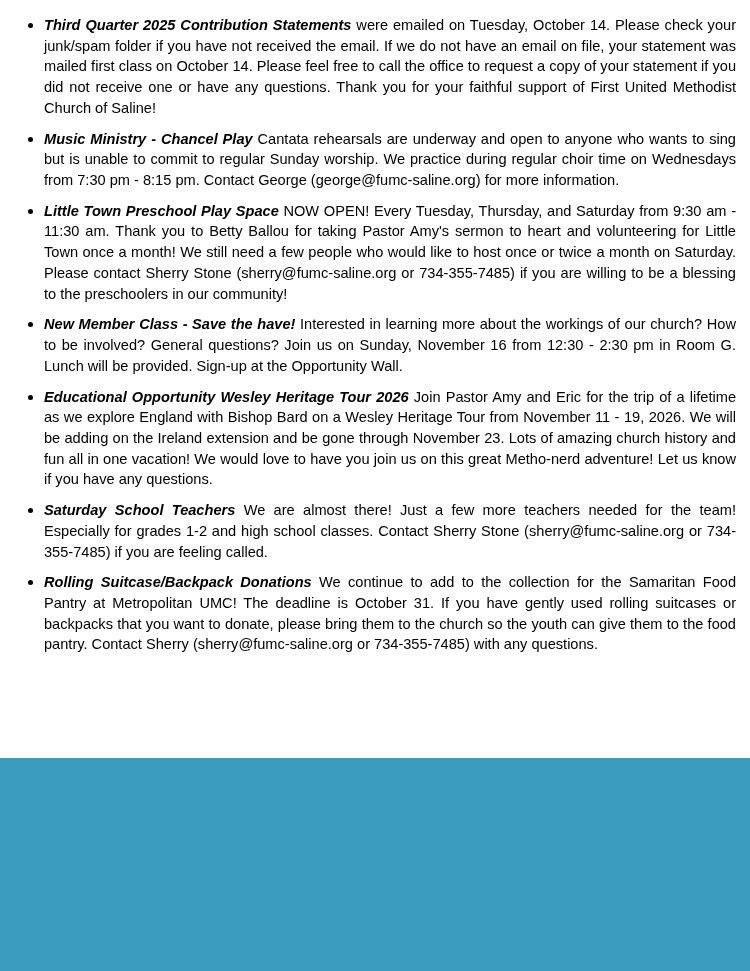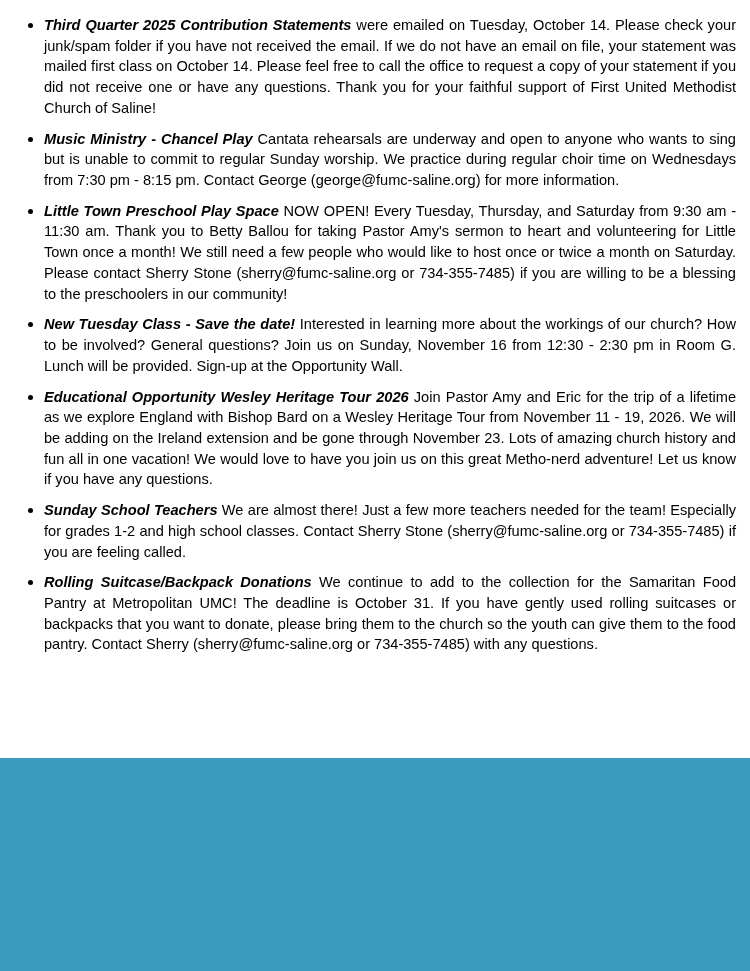--- a/index.html
+++ b/index.html
@@ -66,29 +66,29 @@
 
     <li>
       <span class="lead">Music Ministry - Chancel Play</span><span class="body-text"> Cantata rehearsals are underway and open to anyone who wants to sing but is unable to commit to regular Sunday worship. We practice during regular choir time on Wednesdays from 7:30 pm - 8:15 pm. Contact George (george@fumc-saline.org) for more information.</span>
     </li>
 
     <li>
       <span class="lead">Little Town Preschool Play Space</span><span class="body-text"> NOW OPEN! Every Tuesday, Thursday, and Saturday from 9:30 am - 11:30 am. Thank you to Betty Ballou for taking Pastor Amy's sermon to heart and volunteering for Little Town once a month! We still need a few people who would like to host once or twice a month on Saturday. Please contact Sherry Stone (sherry@fumc-saline.org or 734-355-7485) if you are willing to be a blessing to the preschoolers in our community!</span>
     </li>
 
     <li>
-      <span class="lead">New Tuesday Class - Save the date!</span><span class="body-text">  Interested in learning more about the workings of our church? How to be involved? General questions? Join us on Sunday, November 16 from 12:30 - 2:30 pm in Room G. Lunch will be provided. Sign-up at the Opportunity Wall.</span>
+      <span class="lead">New Member Class - Save the have!</span><span class="body-text">  Interested in learning more about the workings of our church? How to be involved? General questions? Join us on Sunday, November 16 from 12:30 - 2:30 pm in Room G. Lunch will be provided. Sign-up at the Opportunity Wall.</span>
     </li>
 
     <li>
       <span class="lead">Educational Opportunity Wesley Heritage Tour 2026</span><span class="body-text"> Join Pastor Amy and Eric for the trip of a lifetime as we explore England with Bishop Bard on a Wesley Heritage Tour from November 11 - 19, 2026. We will be adding on the Ireland extension and be gone through November 23. Lots of amazing church history and fun all in one vacation!  We would love to have you join us on this great Metho-nerd adventure! Let us know if you have any questions.</span>
     </li>
 
     <li>
-      <span class="lead">Sunday School Teachers</span><span class="body-text">   We are almost there!  Just a few more teachers needed for the team! Especially for grades 1-2 and high school classes.  Contact Sherry Stone (sherry@fumc-saline.org or 734-355-7485) if you are feeling called.</span>
+      <span class="lead">Saturday School Teachers</span><span class="body-text">   We are almost there!  Just a few more teachers needed for the team! Especially for grades 1-2 and high school classes.  Contact Sherry Stone (sherry@fumc-saline.org or 734-355-7485) if you are feeling called.</span>
     </li>
 
     <li>
       <span class="lead">Rolling Suitcase/Backpack Donations</span><span class="body-text"> We continue to add to the collection for the Samaritan Food Pantry at Metropolitan UMC!  The deadline is October 31. If you have gently used rolling suitcases or backpacks that you want to donate, please bring them to the church so the youth can give them to the food pantry. Contact Sherry (sherry@fumc-saline.org or 734-355-7485) with any questions.</span>
     </li>
 
   </ul>
 
   <div class="footer-band" style="background: rgb(59, 155, 191);"></div>
 

